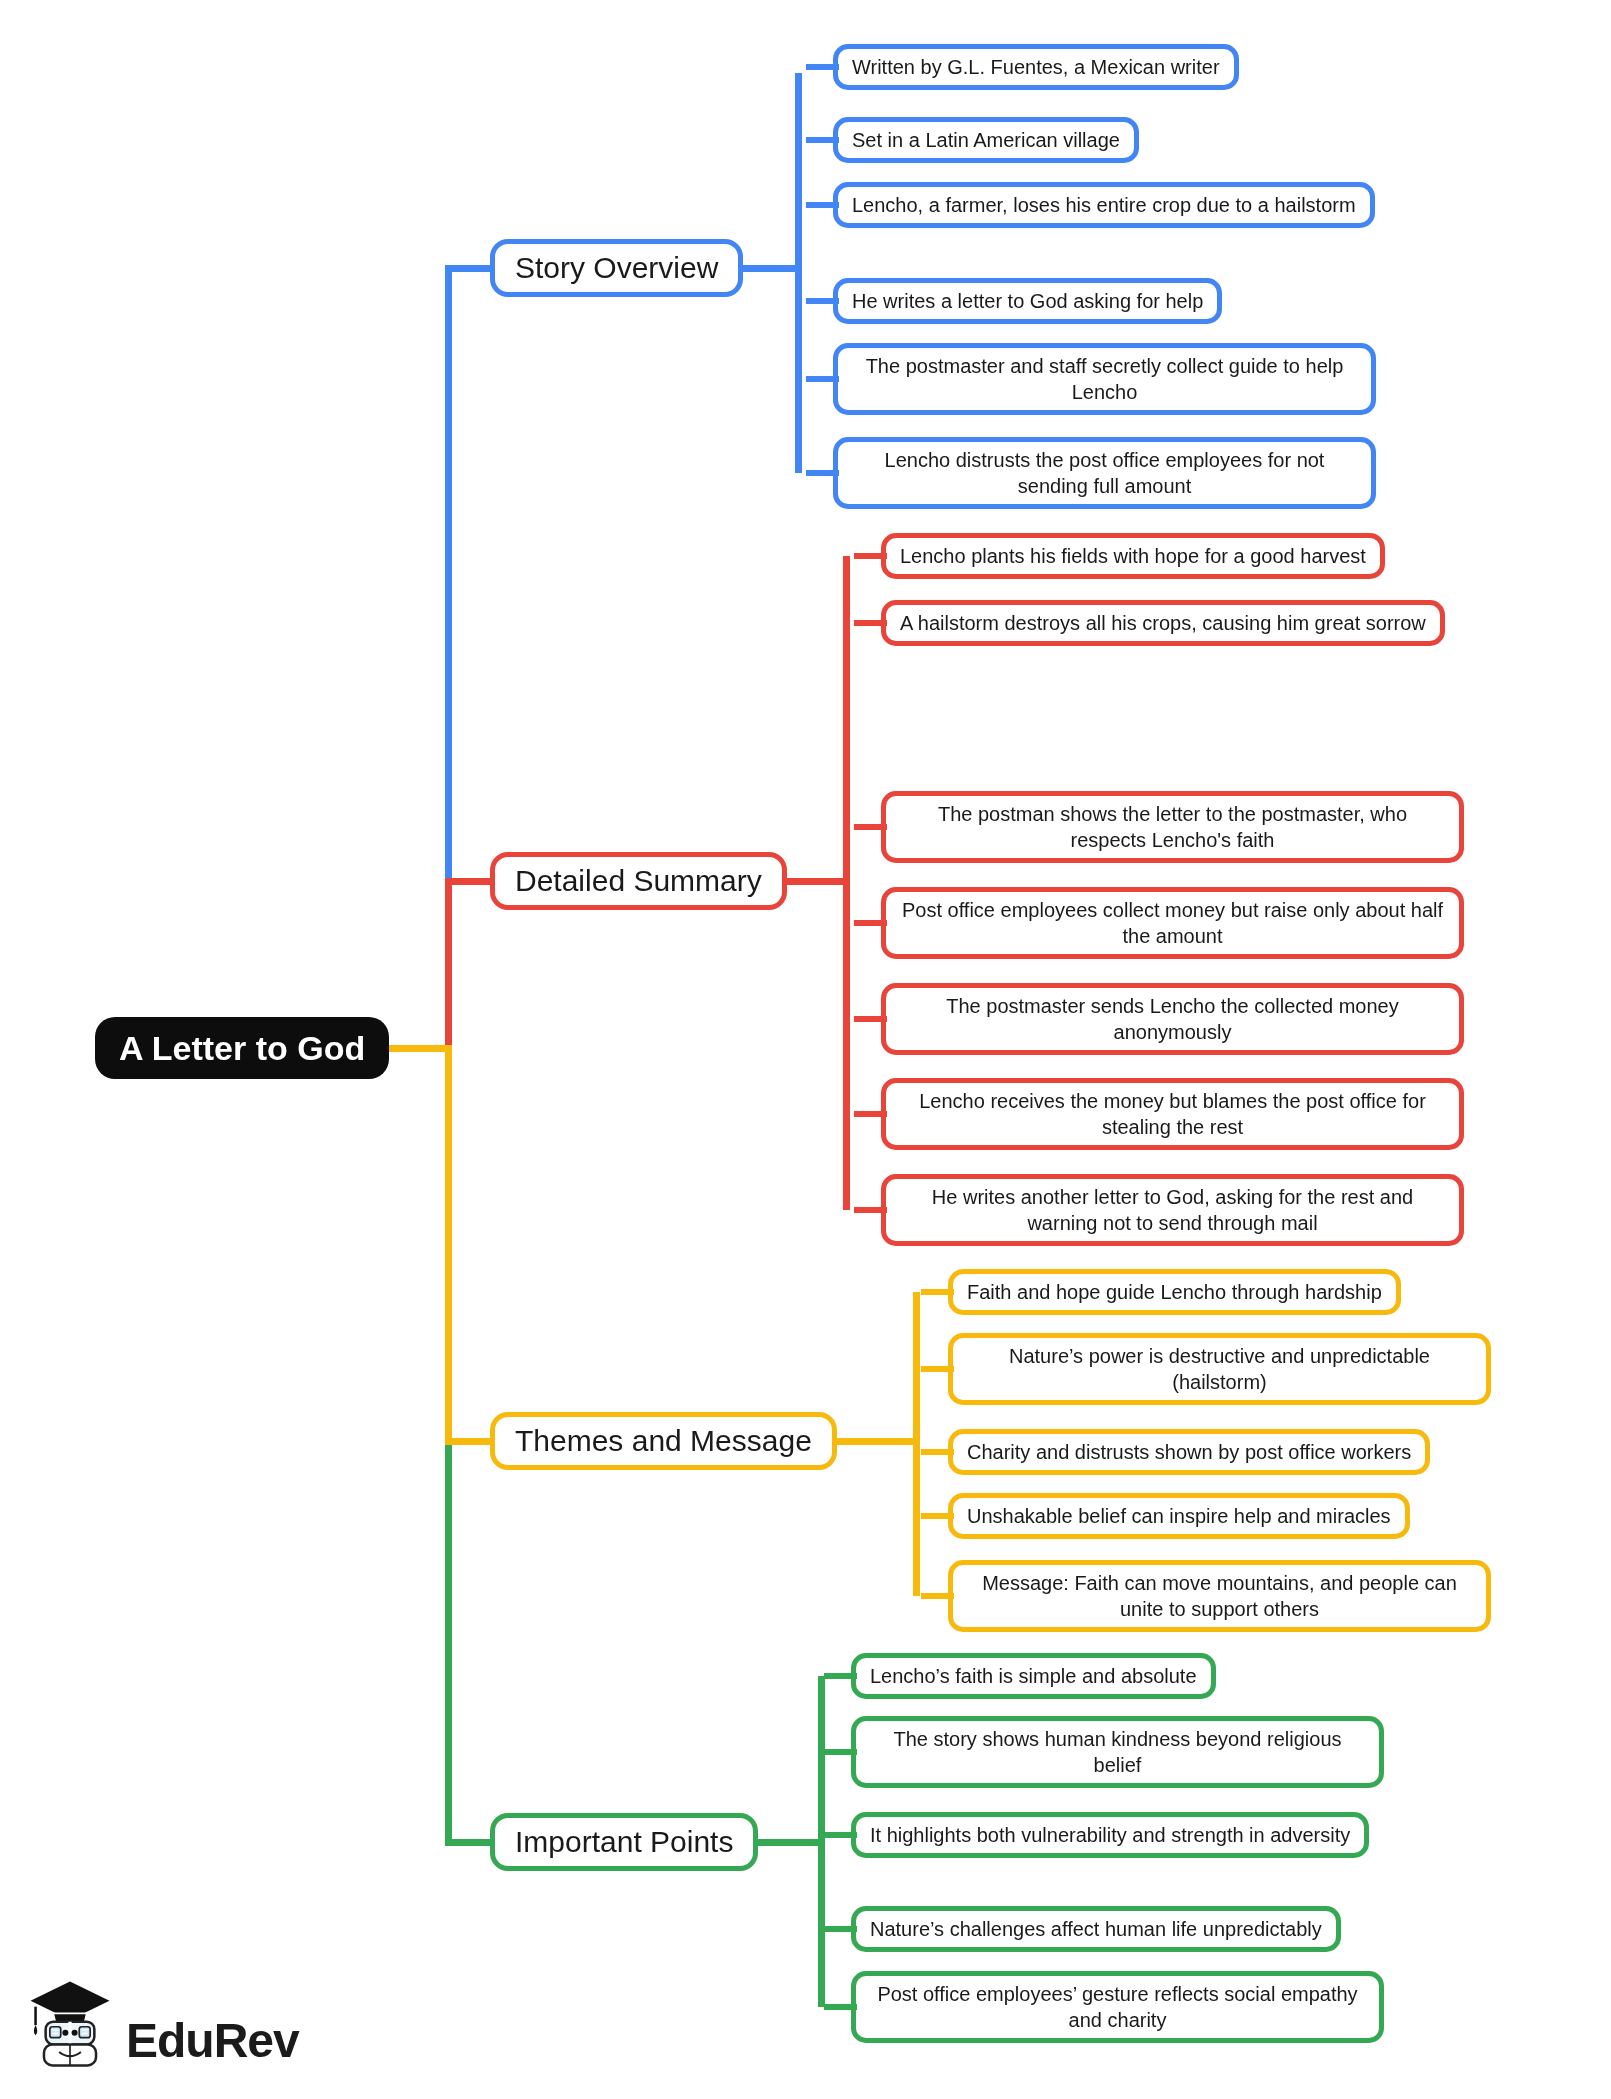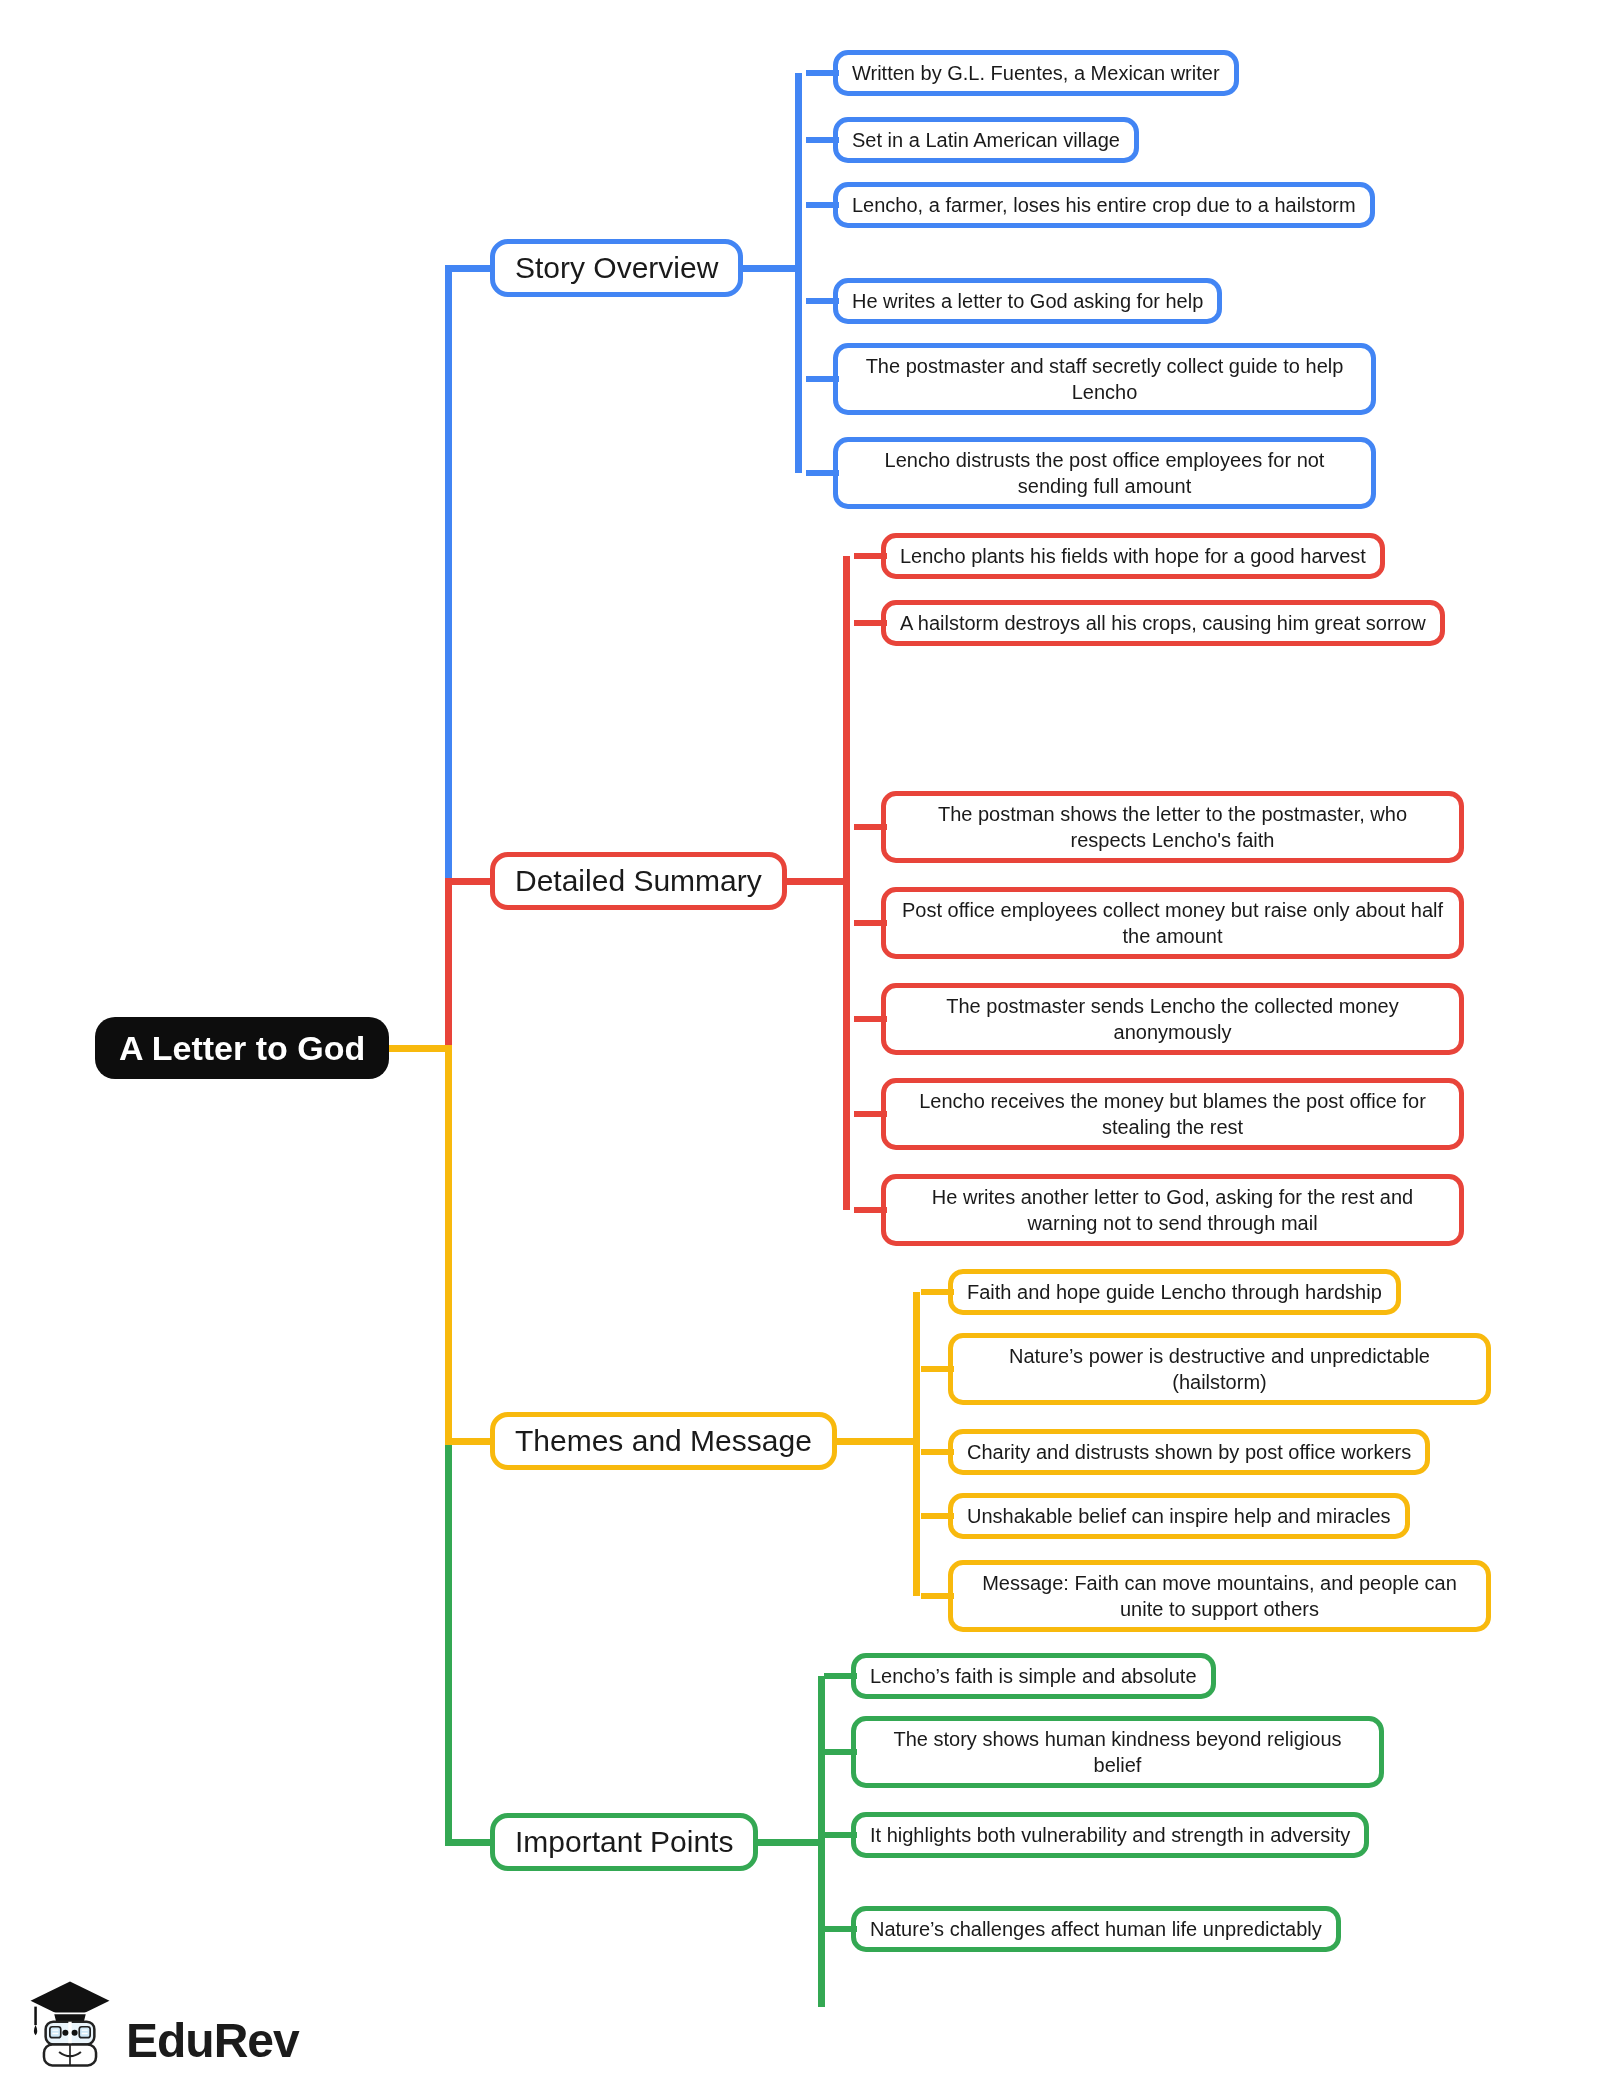--- a/index.html
+++ b/index.html
@@ -88,21 +88,21 @@
   <div class="line v c-yellow" style="left:913px;top:1292px;height:304px"></div>
   <div class="line v c-green" style="left:818px;top:1676px;height:331px"></div>
 
   <div class="root">A Letter to God</div>
 
   <div class="blabel l-blue" style="top:239px">Story Overview</div>
   <div class="blabel l-red" style="top:852px">Detailed Summary</div>
   <div class="blabel l-yellow" style="top:1412px">Themes and Message</div>
   <div class="blabel l-green" style="top:1813px">Important Points</div>
 
-  <div class="node n-blue" style="top:50px">Written by G.L. Fuentes, a Mexican writer</div>
+  <div class="node n-blue" style="top:44px">Written by G.L. Fuentes, a Mexican writer</div>
   <div class="node n-blue" style="top:117px">Set in a Latin American village</div>
   <div class="node n-blue" style="top:182px">Lencho, a farmer, loses his entire crop due to a hailstorm</div>
   <div class="node n-blue" style="top:278px">He writes a letter to God asking for help</div>
   <div class="node n-blue" style="top:343px">The postmaster and staff secretly collect guide to help Lencho</div>
   <div class="node n-blue" style="top:437px">Lencho distrusts the post office employees for not sending full amount</div>
 
   <div class="node n-red" style="top:533px">Lencho plants his fields with hope for a good harvest</div>
   <div class="node n-red" style="top:600px">A hailstorm destroys all his crops, causing him great sorrow</div>
   <div class="node n-red" style="top:791px">The postman shows the letter to the postmaster, who respects Lencho's faith</div>
   <div class="node n-red" style="top:887px">Post office employees collect money but raise only about half the amount</div>
@@ -113,20 +113,21 @@
   <div class="node n-yellow" style="top:1269px">Faith and hope guide Lencho through hardship</div>
   <div class="node n-yellow" style="top:1333px">Nature’s power is destructive and unpredictable (hailstorm)</div>
   <div class="node n-yellow" style="top:1429px">Charity and distrusts shown by post office workers</div>
   <div class="node n-yellow" style="top:1493px">Unshakable belief can inspire help and miracles</div>
   <div class="node n-yellow" style="top:1560px">Message: Faith can move mountains, and people can unite to support others</div>
 
   <div class="node n-green" style="top:1653px">Lencho’s faith is simple and absolute</div>
   <div class="node n-green" style="top:1716px">The story shows human kindness beyond religious belief</div>
   <div class="node n-green" style="top:1812px">It highlights both vulnerability and strength in adversity</div>
   <div class="node n-green" style="top:1906px">Nature’s challenges affect human life unpredictably</div>
+  <div class="node n-green" style="top:1971px">Post office employees’ gesture reflects social empathy and charity</div>
 
   <div class="logo">
     <svg width="84" height="90" viewBox="0 0 100 107" aria-hidden="true">
 
       <path d="M9 34 L9 56" stroke="#111" stroke-width="3" fill="none"></path>
       <path d="M9 56 q-4 8 0 12 q4 -4 0 -12" fill="#111"></path>
 
       <polygon points="50,4 97,27 50,50 3,27" fill="#111"></polygon>
       <polygon points="30,42 70,42 66,58 34,58" fill="#111" stroke="#fff" stroke-width="2"></polygon>
 

